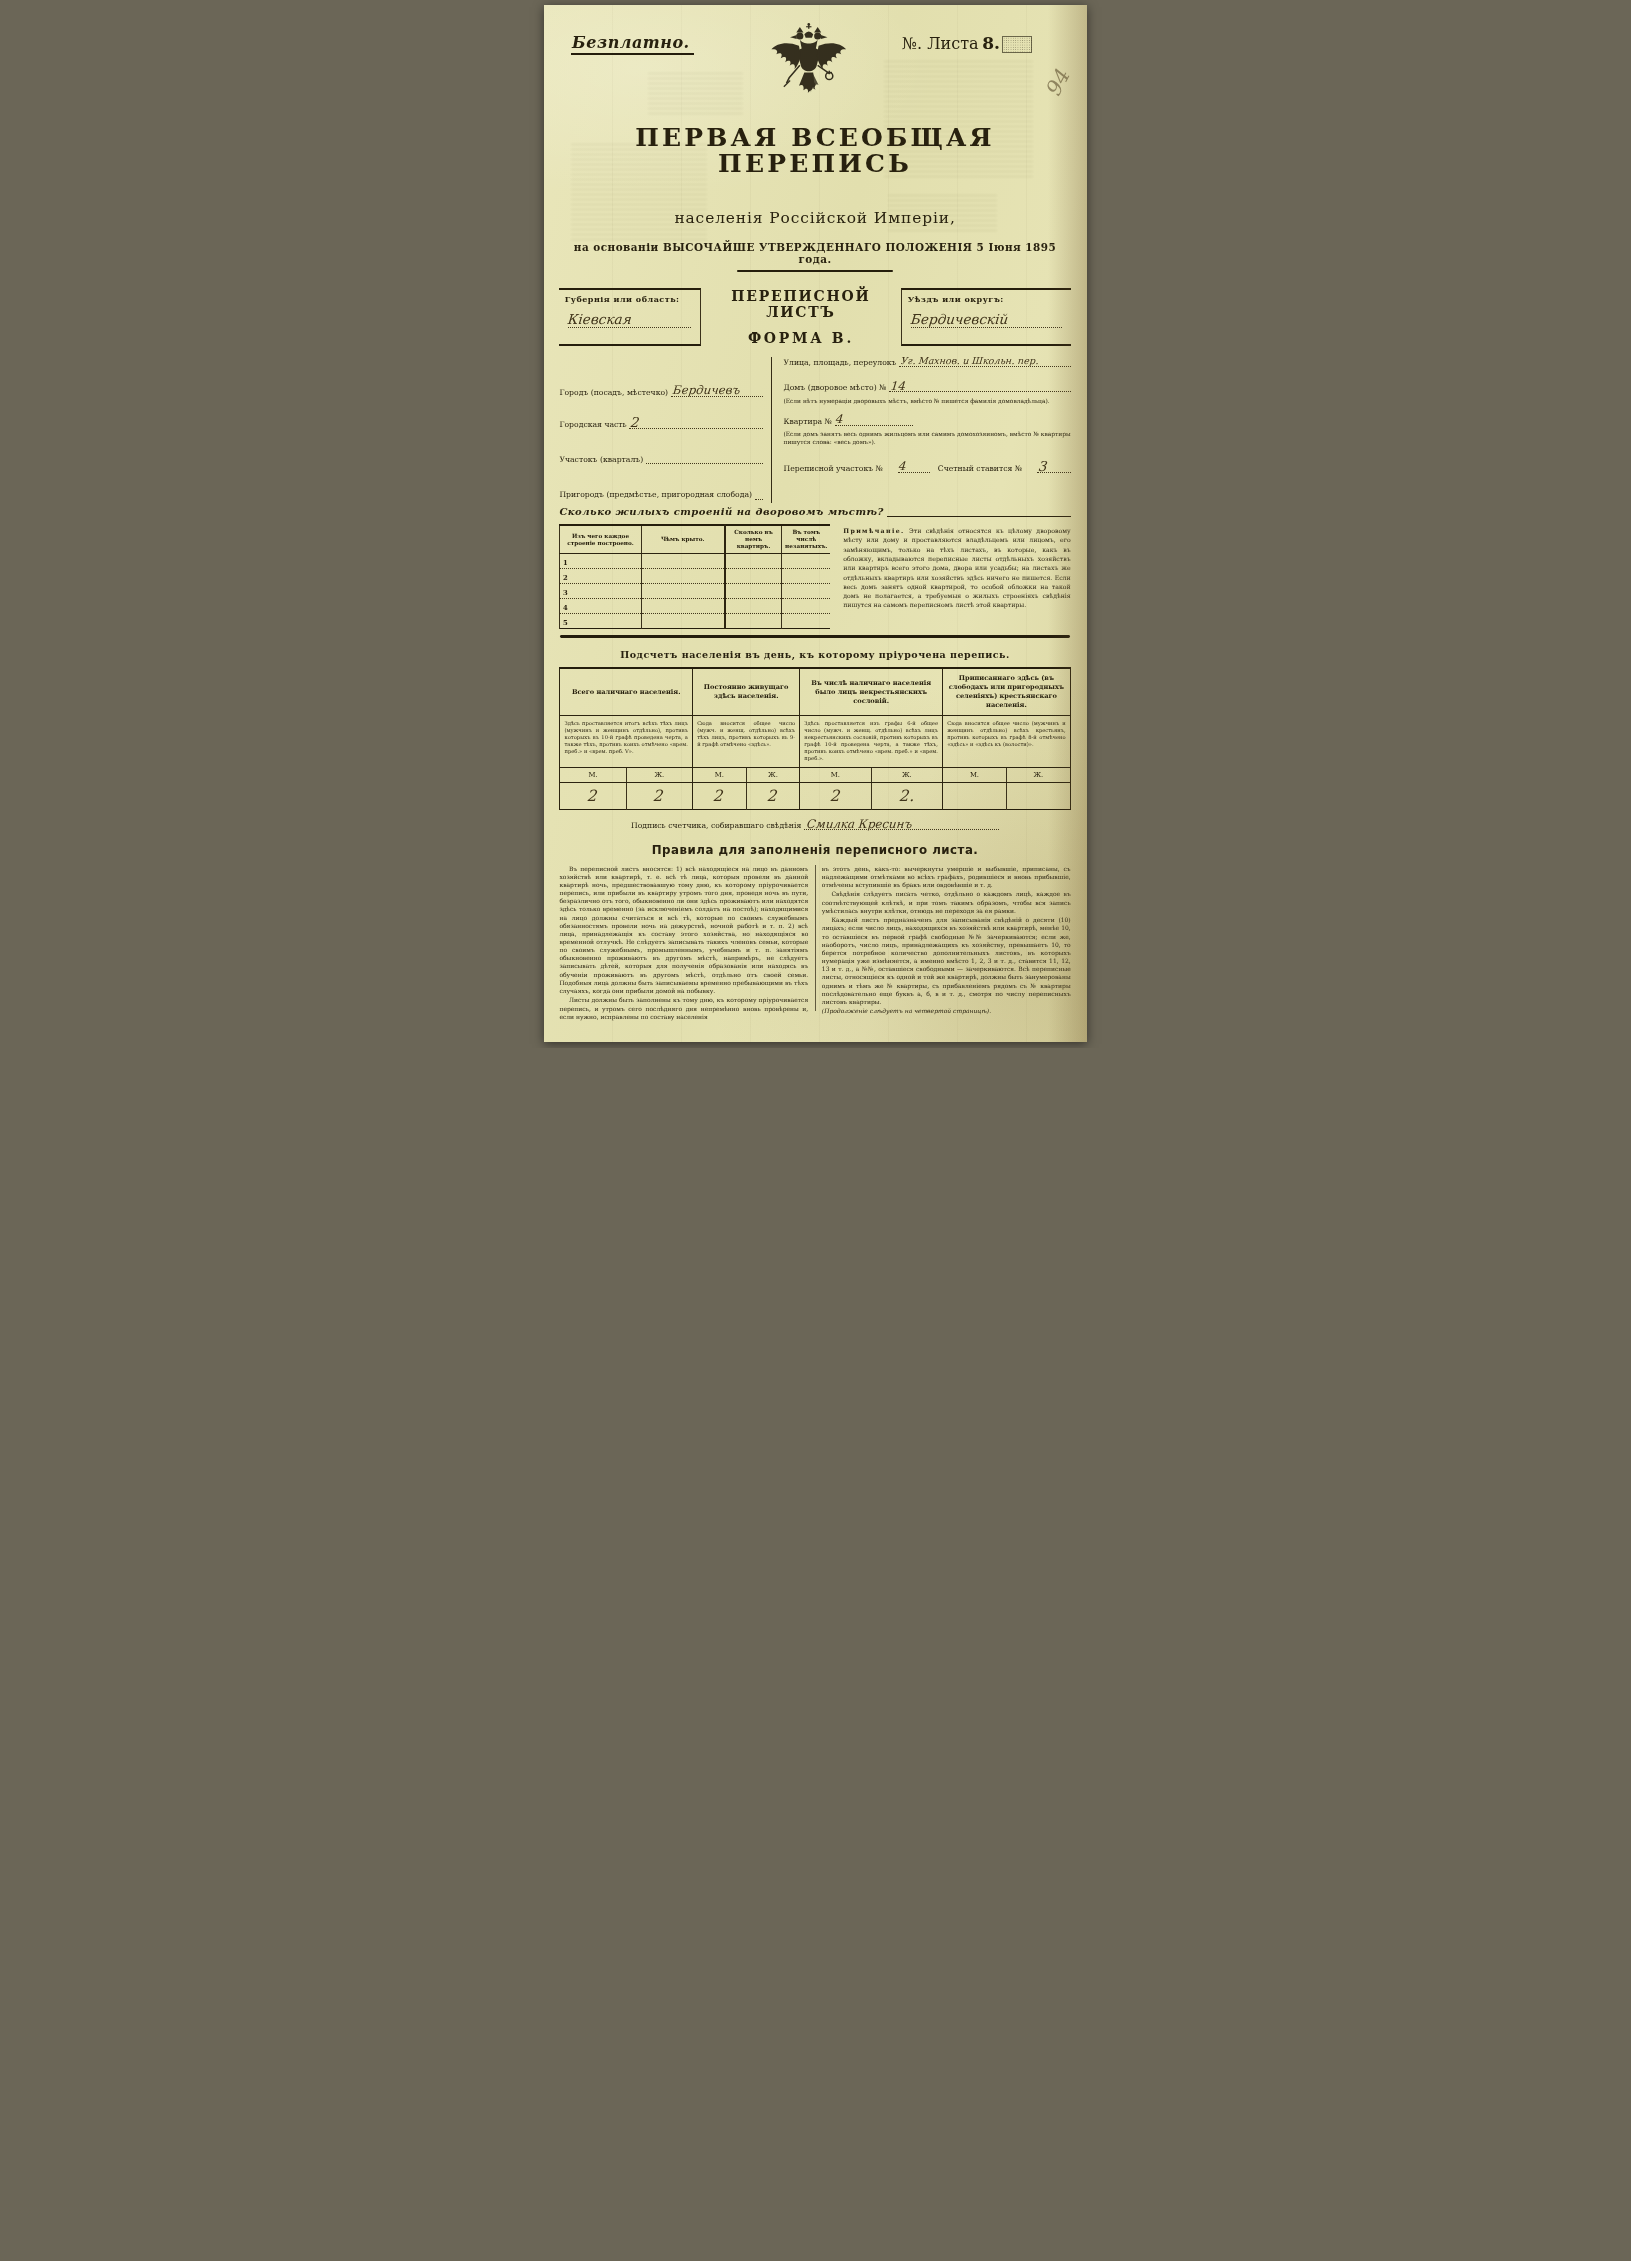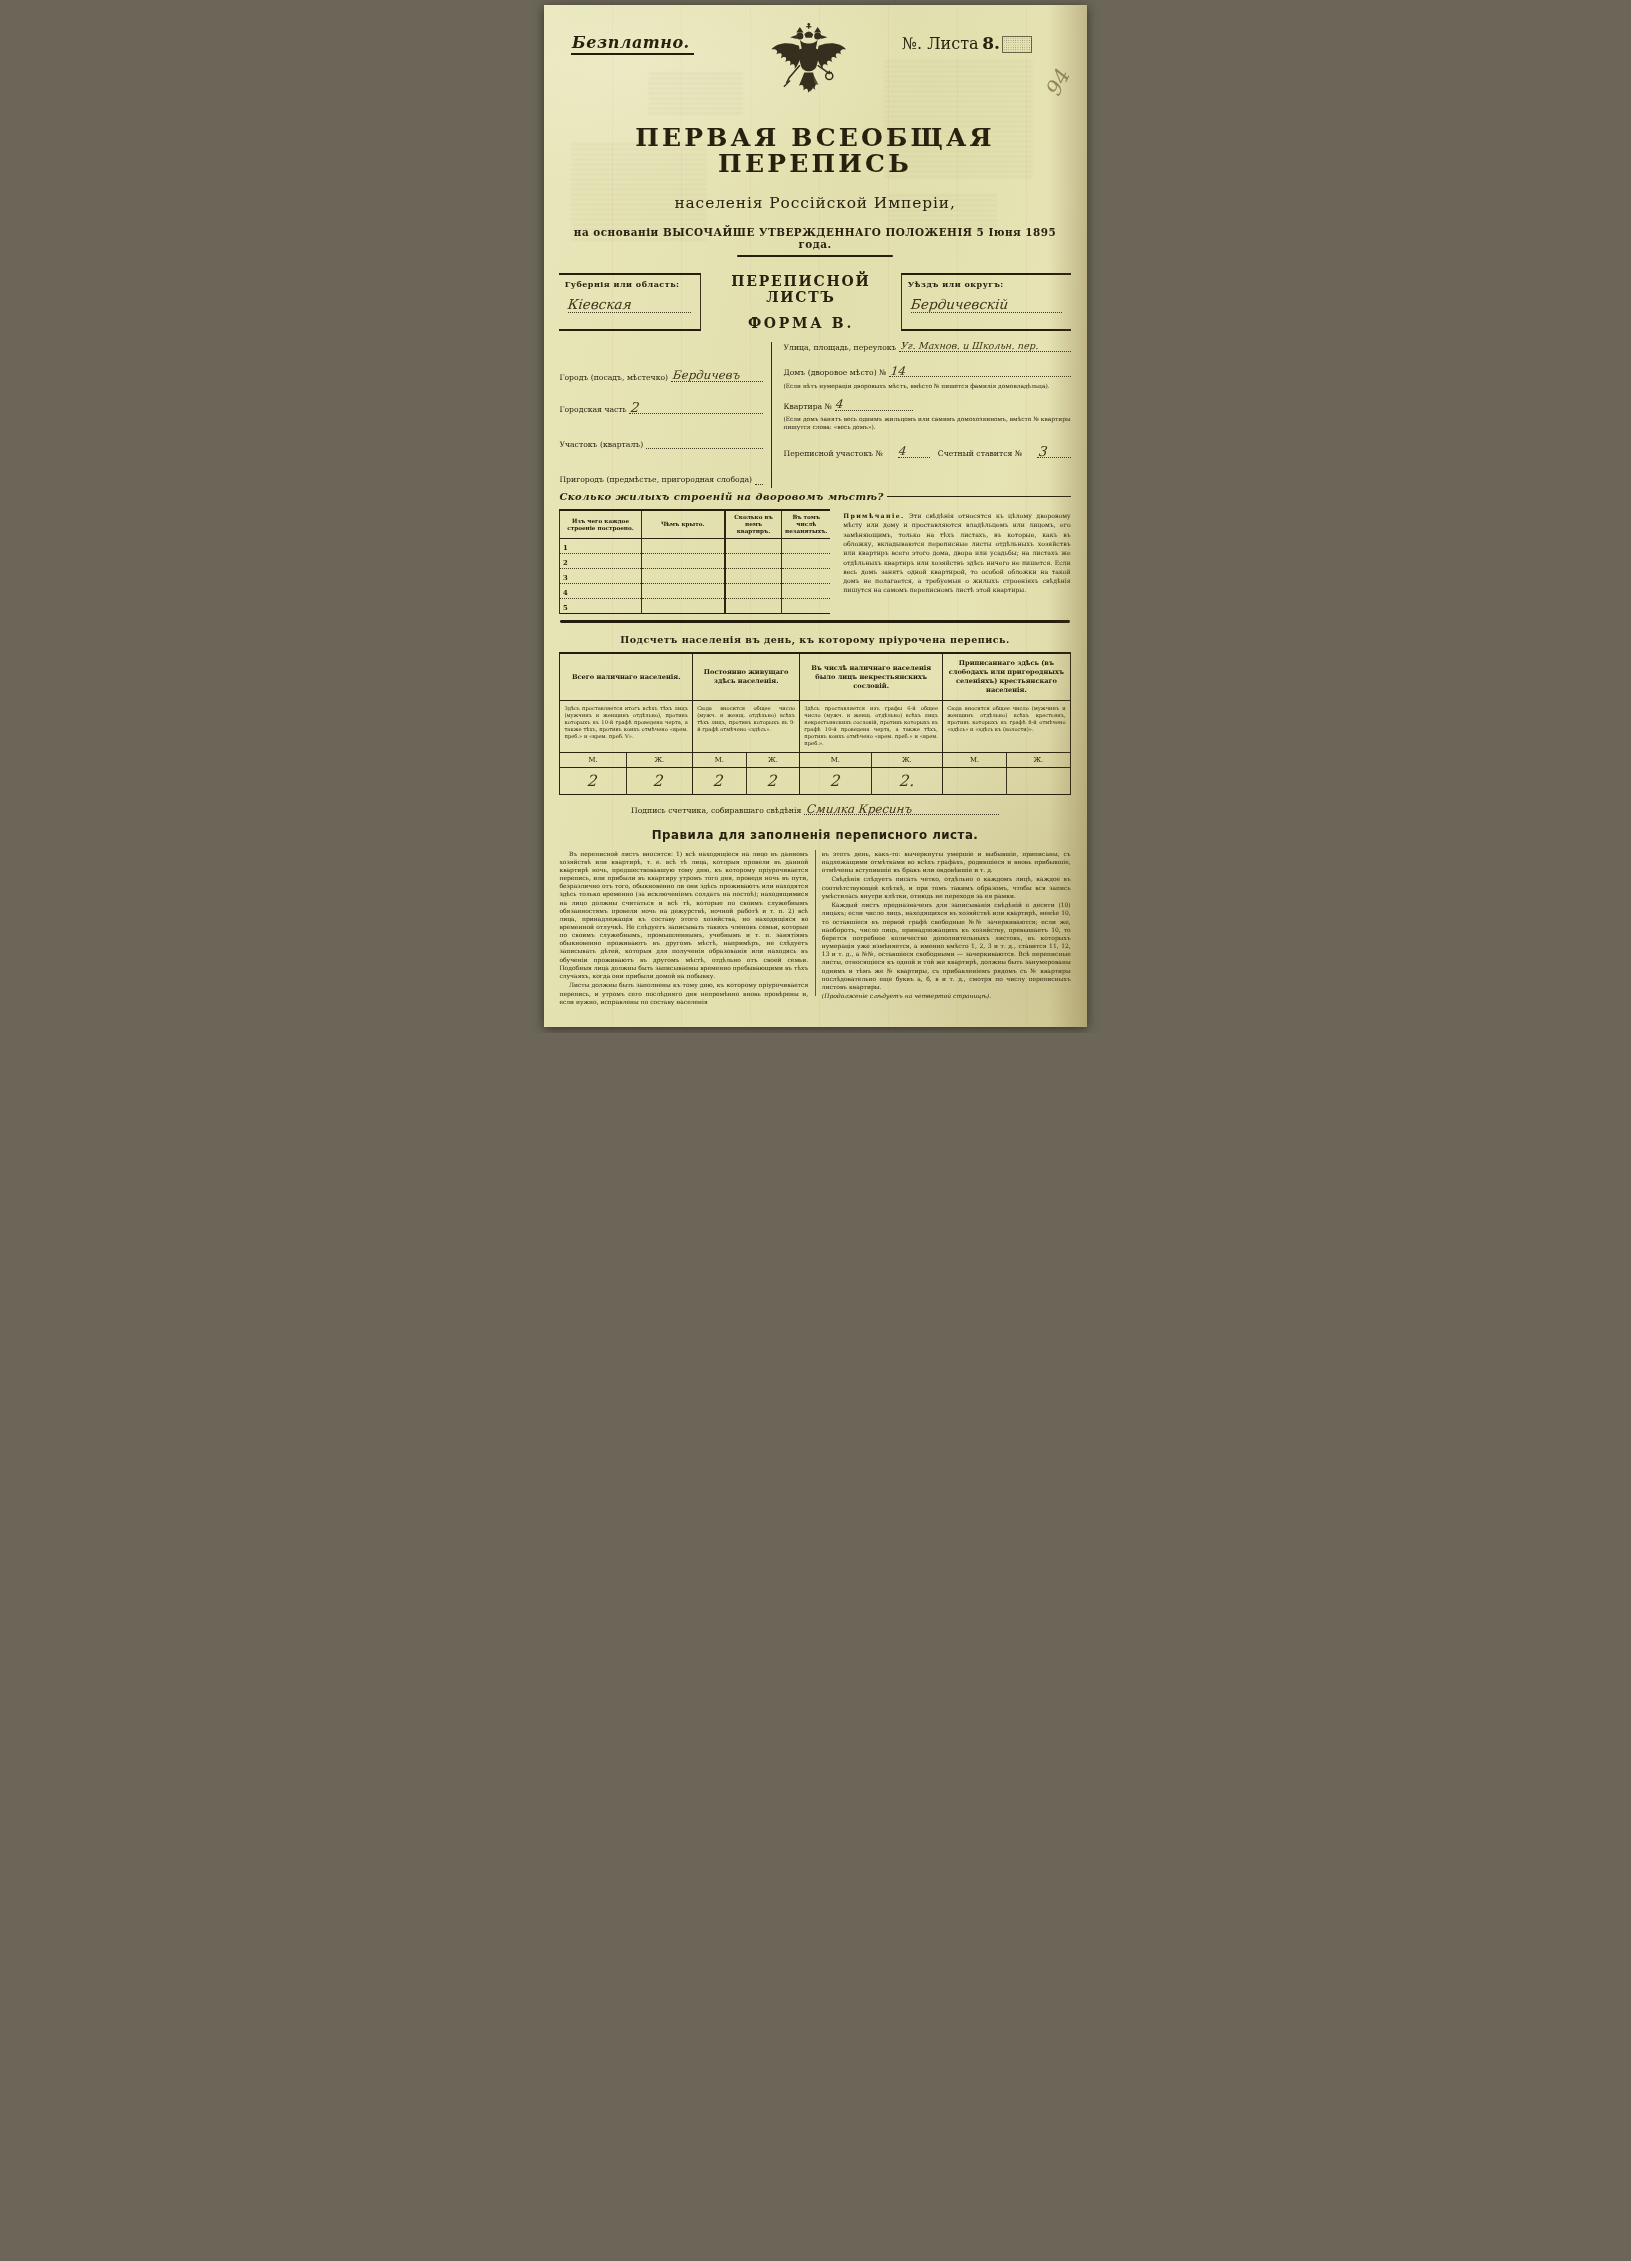--- a/index.html
+++ b/index.html
@@ -34,21 +34,21 @@
   .sheetno{position:absolute;right:39px;top:16.3px;font-size:16px;white-space:nowrap;}
   .sheetno .num{font-weight:bold;font-size:17px;padding-left:3.6px;}
   .stampbox{display:inline-block;width:28px;height:15.4px;margin-left:1.8px;vertical-align:-3.6px;
     border:1.4px solid rgba(32,26,10,.72);
     background:radial-gradient(rgba(32,26,10,.5) 0.5px, transparent 0.6px) 0 0/2.3px 2.3px;opacity:.85;}
   .pencil{position:absolute;right:-0.9px;top:53px;font-size:21px;font-style:italic;color:#4d3e20;
     opacity:.55;transform:rotate(-62deg);}
   
   .maintitle{text-align:center;margin-top:0.9px;}
   .t1{font-size:25px;font-weight:bold;letter-spacing:3.2px;line-height:1.05;}
-  .t2{font-size:15.4px;margin-top:16px;letter-spacing:0.9px;}
+  .t2{font-size:15.4px;margin-top:31px;letter-spacing:0.9px;}
   .t3{font-size:10.4px;font-weight:bold;margin-top:14.5px;letter-spacing:0.5px;}
   .t3bar{width:156px;height:2.7px;background:#251e0c;margin:4.5px auto 0;border-radius:0.9px;}
   
   .formhead{display:grid;grid-template-columns:3fr 4fr 3.6fr;column-gap:6.3px;margin-top:15.4px;align-items:stretch;}
   .fh-box{border-top:2.3px solid #251e0c;border-bottom:2.3px solid #251e0c;padding:4.5px 5.4px 2.7px;position:relative;}
   .fh-box.left{border-right:0.9px solid #3a311a;}
   .fh-box.right{border-left:0.9px solid #3a311a;}
   .fh-label{font-size:8px;font-weight:bold;letter-spacing:0.5px;}
   .fh-script{margin:4.5px 3.6px 0.9px;border-bottom:0.9px dotted #43381d;min-height:18px;display:flex;align-items:flex-end;}
   .fh-title{ text-align:center;font-weight:bold;}
@@ -60,21 +60,21 @@
   .addr{display:grid;grid-template-columns:1fr 1.42fr;margin-top:11.8px;}
   .addr-l{padding-right:8.1px;margin-top:28px;}
   .addr-r{border-left:0.9px solid #352c15;padding-left:11.8px;}
   .fieldrow{display:flex;align-items:flex-end;margin-bottom:13.6px;}
   .fieldrow .lbl{font-size:7.7px;white-space:nowrap;}
   .fieldrow .fill{flex:1;border-bottom:0.9px dotted #43381d;margin-left:2.7px;min-height:2.7px;
     display:flex;align-items:flex-end;justify-content:flex-start;padding:0 1.8px;line-height:.9;}
   .note{font-size:5.9px;line-height:1.3;margin:-8.1px 0 9px;text-align:justify;}
   .pair{display:flex;align-items:flex-end;gap:12px;}
   
-  .bq{display:flex;align-items:center;margin-top:2.7px;}
+  .bq{display:flex;align-items:flex-end;margin-top:2.7px;}
   .bq .q{font-size:10px;font-style:italic;font-weight:bold;white-space:nowrap;letter-spacing:0.5px;}
   .bq .line{flex:1;border-bottom:0.9px solid #2c2410;margin-left:3.6px;}
   
   .midgrid{display:grid;grid-template-columns:53% 44.5%;column-gap:2.5%;margin-top:7.2px;}
   table{border-collapse:collapse;width:100%;}
   .btable{border-top:2.3px solid #251e0c;border-left:0.9px solid #3a311a;border-bottom:1.4px solid #251e0c;}
   .btable th{font-size:5.7px;font-weight:bold;line-height:1.25;padding:2.7px 2.3px;border-bottom:1.4px solid #2c2410;vertical-align:middle;}
   .btable th,.btable td{border-left:0.9px solid #3a311a;}
   .btable th.dbl,.btable td.dbl{border-left:2.3px double #2c2410;}
   .btable td{height:12.2px;border-bottom:0.9px dotted #43381d;font-size:6.8px;font-weight:bold;padding:0.9px 2.7px;vertical-align:bottom;}

